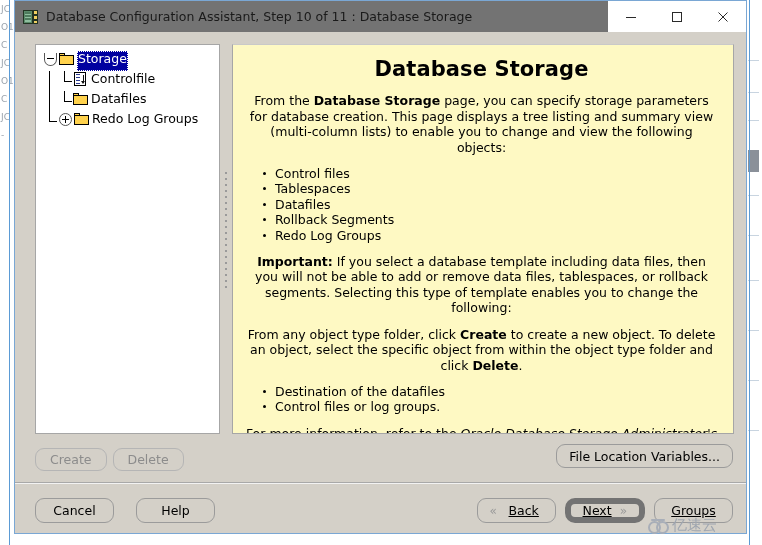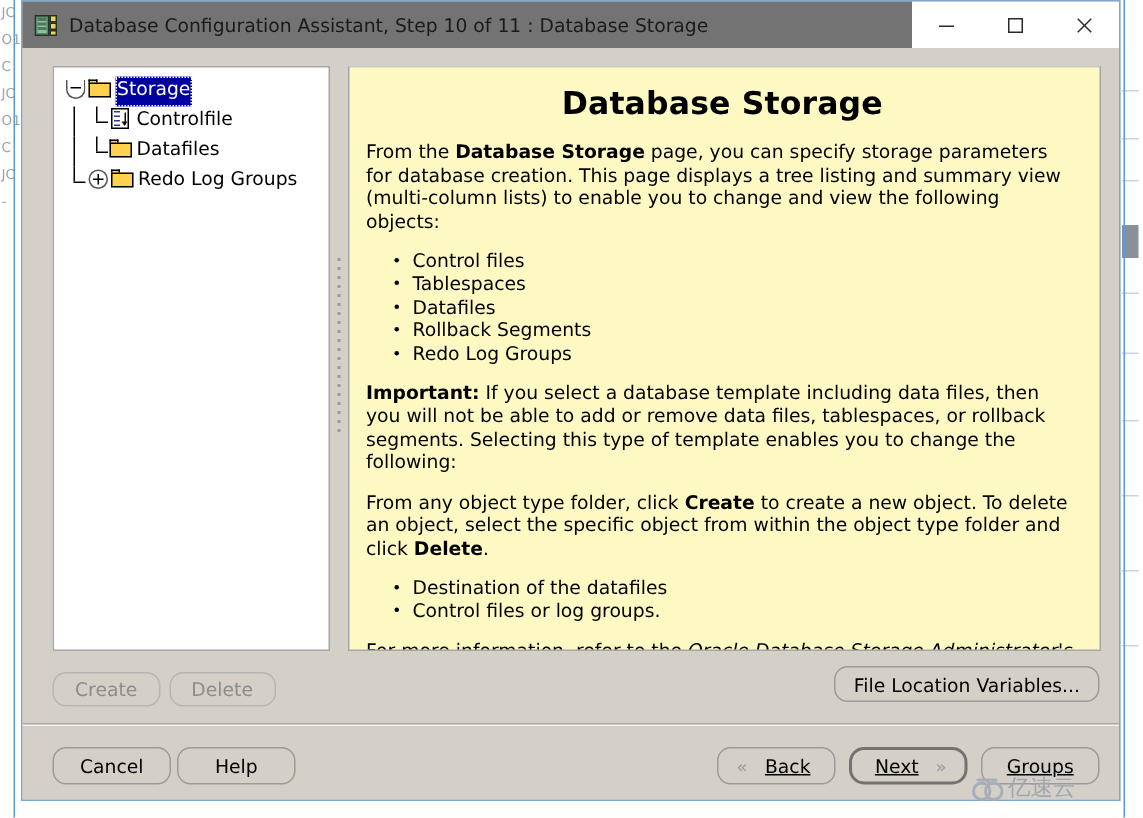--- a/index.html
+++ b/index.html
@@ -198,21 +198,21 @@
   .content-inner {
     padding: 14px 14px 0 11px;
     font-size: 12.5px; color: #000; line-height: 15.4px;
   }
   .doc-title {
     text-align: center;
     font-size: 21px; font-weight: bold;
     margin: 3px 0 16px 0;
     letter-spacing: 0.1px;
   }
-  .para { margin: 0 0 11px 0; text-align: left; }
+  .para { margin: 0 0 11px 0; text-align: center; }
   ul.blist {
     margin: 0 0 11px 0; padding: 0 0 0 31px; list-style: none;
   }
   ul.blist li { position: relative; line-height: 15.4px; margin: 0; }
   ul.blist li::before {
     content: ""; position: absolute; left: -12px; top: 6px;
     width: 3px; height: 3px; background: #000; border-radius: 2px;
   }
   b.bld { font-weight: bold; }
   i.ital { font-style: italic; }
@@ -232,40 +232,40 @@
     font-size: 12.5px;
     font-family: "DejaVu Sans", "Liberation Sans", sans-serif;
     height: 23px;
     padding: 0 14px;
     display: inline-flex; align-items: center; justify-content: center;
     box-sizing: border-box;
     white-space: nowrap;
   }
   .btn.disabled { color: #8c8c8c; border-color: #b5b5b5; }
   .btn.focus {
-    border: 2px solid #737373; border-radius: 10px;
+    border: 6px solid #737373; border-radius: 10px;
   }
   .btn u { text-decoration: underline; }
 
   .flv-row {
     position: absolute; right: 13px; top: 412px;
   }
   .flv-row .btn { height: 24px; padding: 0 12px; }
 
   
   .sep {
     position: absolute; left: 0; right: 0; top: 450px;
     height: 1px; background: #f2f2f2;
     border-top: 1px solid #a8a8a8;
   }
 
   .navbar {
     position: absolute; left: 0; right: 0; top: 455px; height: 48px;
   }
-  .nav-left { position: absolute; left: 20px; top: 11px; display: flex; gap: 4px; }
+  .nav-left { position: absolute; left: 20px; top: 11px; display: flex; gap: 22px; }
   .nav-right { position: absolute; right: 13px; top: 11px; display: flex; gap: 9px; align-items: center; }
   .nav-left .btn, .nav-right .btn { height: 25px; min-width: 79px; padding: 0 12px; }
   .btn .chev { color: #9a9a9a; font-size: 12px; }
   .btn .lblwrap { flex: 1; text-align: center; }
   .btn.nav { display: inline-flex; align-items: center; gap: 8px; }
 
   
   .watermark {
     position: absolute; left: 648px; top: 516px;
     display: flex; align-items: center; gap: 4px;

